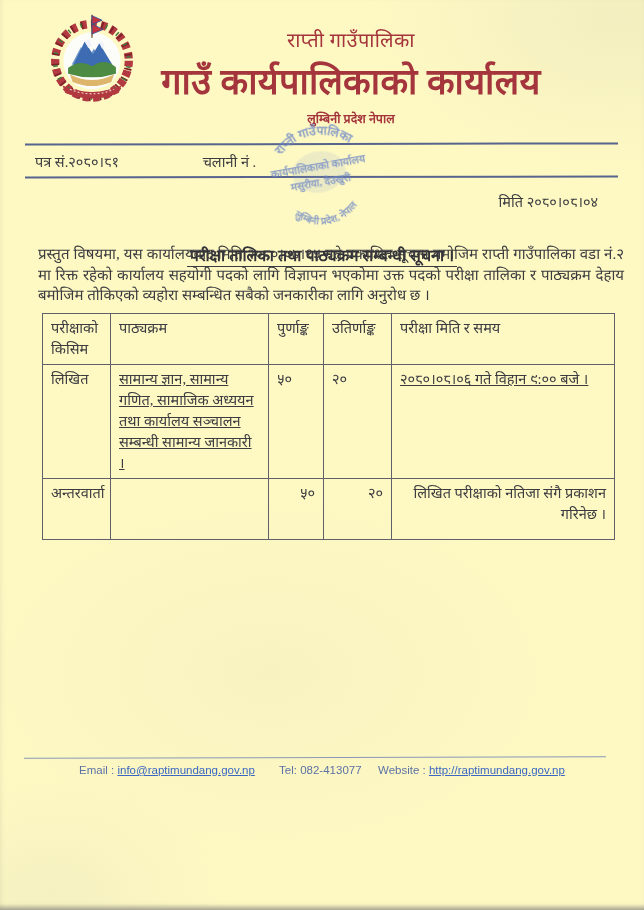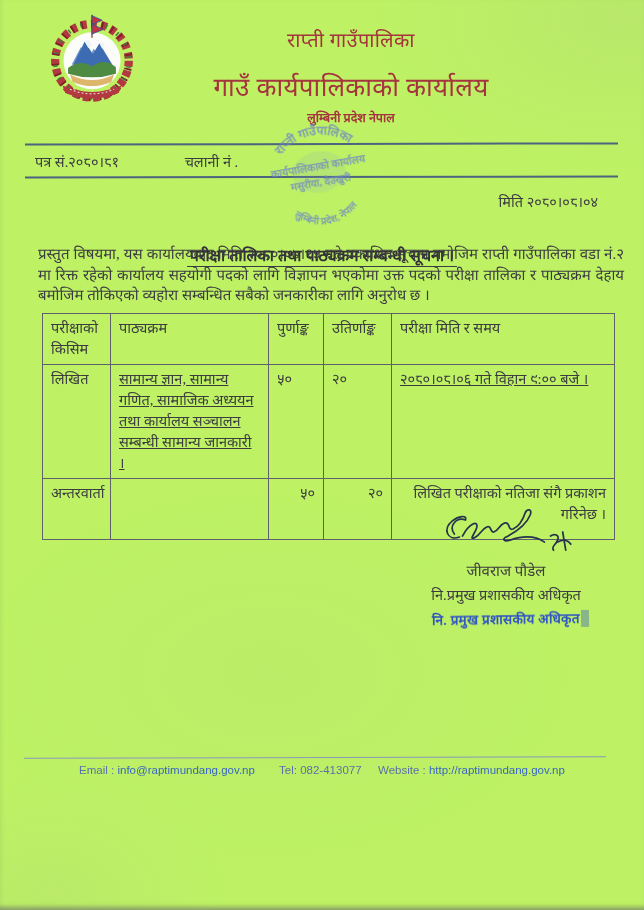--- a/index.html
+++ b/index.html
@@ -1,45 +1,45 @@
 <!DOCTYPE html>
 <html lang="ne" style="--header-red: #a5353d; --rule-navy: #3a4a85; --stamp-blue: #6e87c6; --stamp2-blue: #2f52c5; --link-blue: #3a67c2; --ink: #3c3c40;"><head>
 <meta charset="utf-8">
 <style>
   html,body{margin:0;padding:0;background:#e9e9e7;}
   #page{
     position:relative;width:644px;height:910px;overflow:hidden;
-    background:#bef264;
+    background:#fef9c3;
     font-family:"Liberation Serif", serif;
     color:var(--ink,#3c3c40);
     box-shadow: inset 0 -6px 8px -6px rgba(70,70,80,.35), inset 3px 0 8px -6px rgba(70,70,80,.18);
   }
   .texture{position:absolute;inset:0;pointer-events:none;
     background:
       radial-gradient(420px 260px at 96% 2%, rgba(140,145,160,.10), transparent 60%),
       radial-gradient(520px 320px at 42% 74%, rgba(140,145,160,.06), transparent 60%),
       radial-gradient(300px 200px at 8% 98%, rgba(140,145,160,.08), transparent 60%);
   }
   .edge-bottom{position:absolute;left:0;right:0;bottom:0;height:6px;pointer-events:none;
     background:linear-gradient(to bottom, rgba(120,120,130,0), rgba(95,95,108,.4));}
 
   
   .emblem{position:absolute;left:46px;top:12px;width:92px;height:92px;}
   .head-center{position:absolute;left:58px;right:0;top:26px;text-align:center;color:var(--header-red,#a5353d);}
   .muni{font-size:20px;letter-spacing:.4px;}
-  .office{font-size:26px;font-weight:normal;margin-top:15px;letter-spacing:.3px;}
+  .office{font-size:36px;font-weight:bold;margin-top:3px;letter-spacing:.3px;}
   .addr{font-size:15px;font-weight:bold;margin-top:10px;}
   .prov{font-size:12.5px;font-weight:bold;margin-top:5px;}
 
   .rule{position:absolute;left:25px;right:26px;height:2px;background:var(--rule-navy,#3a4a85);opacity:.85;}
   .rule1{top:143px;transform:rotate(-.12deg);}
   .rule2{top:176px;transform:rotate(-.1deg);}
 
   .meta{position:absolute;top:151px;left:35px;font-size:14.5px;}
-  .meta .dispatch{display:inline-block;margin-left:62px;}
+  .meta .dispatch{display:inline-block;margin-left:80px;}
   .date-line{position:absolute;top:191px;right:46px;font-size:14.5px;}
 
   .round-stamp{position:absolute;left:246px;top:110px;width:146px;height:124px;
     transform:rotate(-10deg);opacity:.78;filter:blur(.3px);pointer-events:none;}
   .round-stamp text{fill:var(--stamp-blue,#6e87c6);font-weight:bold;font-family:"Liberation Serif",serif;}
 
   
   .subject{position:absolute;top:212px;left:0;right:0;text-align:center;font-size:16px;font-weight:bold;color:#313137;margin-top:32px;}
   .subject span{border-bottom:1.6px solid #3a3b44;padding:0 3px 2px;}
   .body-par{position:absolute;top:244px;left:38px;width:586px;font-size:15px;line-height:20.5px;text-align:justify;}
@@ -62,21 +62,21 @@
   .sig-desig{font-size:14.5px;margin-top:4px;}
   .sig-stamp{display:inline-block;position:relative;margin-top:6px;font-size:13.5px;font-weight:bold;
     color:var(--stamp2-blue,#2f52c5);transform:rotate(-.8deg);letter-spacing:.3px;filter:blur(.2px);}
   .sig-stamp::after{content:"";position:absolute;right:-9px;top:1px;width:8px;height:17px;
     background:rgba(47,82,197,.38);}
 
   
   .footer-rule{position:absolute;left:24px;right:38px;top:757px;height:1.2px;background:#8a98b8;transform:rotate(-.15deg);}
   .footer{position:absolute;top:764px;left:0;right:0;text-align:center;
     font-family:"Liberation Sans",sans-serif;font-size:11.5px;color:#5c71a6;}
-  .footer a{color:var(--link-blue,#3a67c2);cursor:pointer;}
+  .footer a{color:var(--link-blue,#3a67c2);text-decoration:underline;cursor:pointer;}
   .footer .sep{display:inline-block;width:18px;}
   .footer .sep2{display:inline-block;width:10px;}
 </style>
 </head>
 <body>
 
 <div id="page">
   <div class="texture"></div>
 
   <svg class="emblem" viewBox="0 0 100 100" aria-hidden="true">
@@ -160,34 +160,20 @@
       <tr class="r2">
         <td>अन्तरवार्ता</td>
         <td></td>
         <td>५०</td>
         <td>२०</td>
         <td>लिखित परीक्षाको नतिजा संगै प्रकाशन गरिनेछ ।</td>
       </tr>
     </tbody>
   </table>
 
-  <div class="sig-block">
-    <svg class="sig-scribble" viewBox="0 0 160 52" aria-hidden="true">
-      <g fill="none" stroke="#27324e" stroke-width="1.7" stroke-linecap="round">
-        <path d="M34,30 C22,34 17,22 27,14 C33,9 42,8 40,13 C31,10 23,19 29,27"></path>
-        <path d="M37,29 C44,16 53,13 51,21 C49,27 44,32 48,31 C54,29 56,22 61,20 C66,18 64,26 68,25 C74,23 74,16 80,16 C84,16 82,24 87,22 C94,19 97,12 99,6 C101,2 106,2 104,8 C100,18 88,26 80,30 C76,32 78,35 84,33 C96,29 108,28 118,35"></path>
-        <path d="M124,29 C128,26 133,28 131,33 C129,38 124,40 127,43"></path>
-        <path d="M136,25 L139,43"></path>
-        <path d="M131,35 C136,32 141,33 144,37"></path>
-      </g>
-    </svg>
-    <div class="sig-name">जीवराज पौडेल</div>
-    <div class="sig-desig">नि.प्रमुख प्रशासकीय अधिकृत</div>
-    <div class="sig-stamp">नि. प्रमुख प्रशासकीय अधिकृत</div>
-  </div>
 
   <div class="footer-rule"></div>
   <div class="footer">
     <span>Email :</span>
     <a>info@raptimundang.gov.np</a>
     <span class="sep"></span>
     <span>Tel: 082-413077</span>
     <span class="sep2"></span>
     <span>Website :</span>
     <a>http://raptimundang.gov.np</a>

